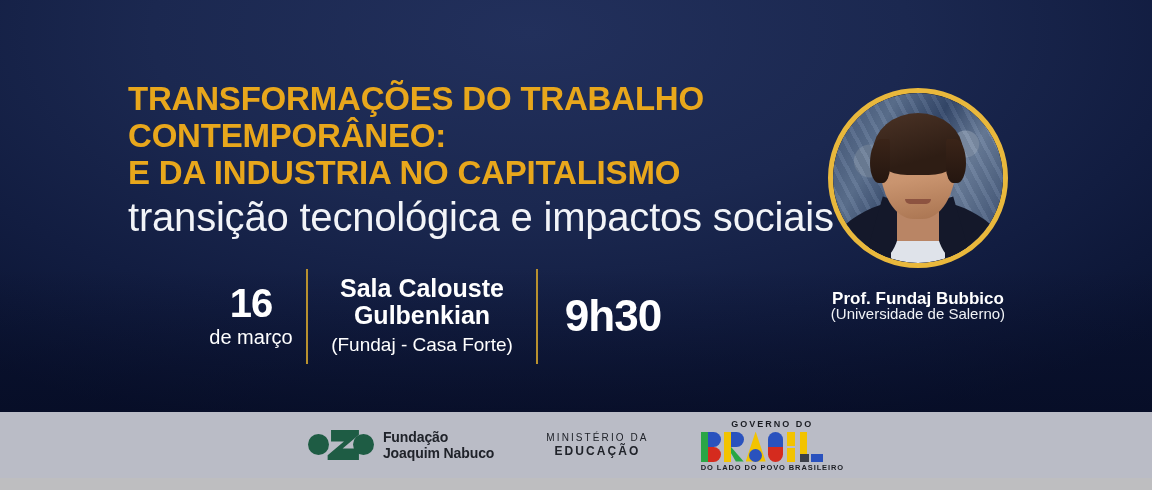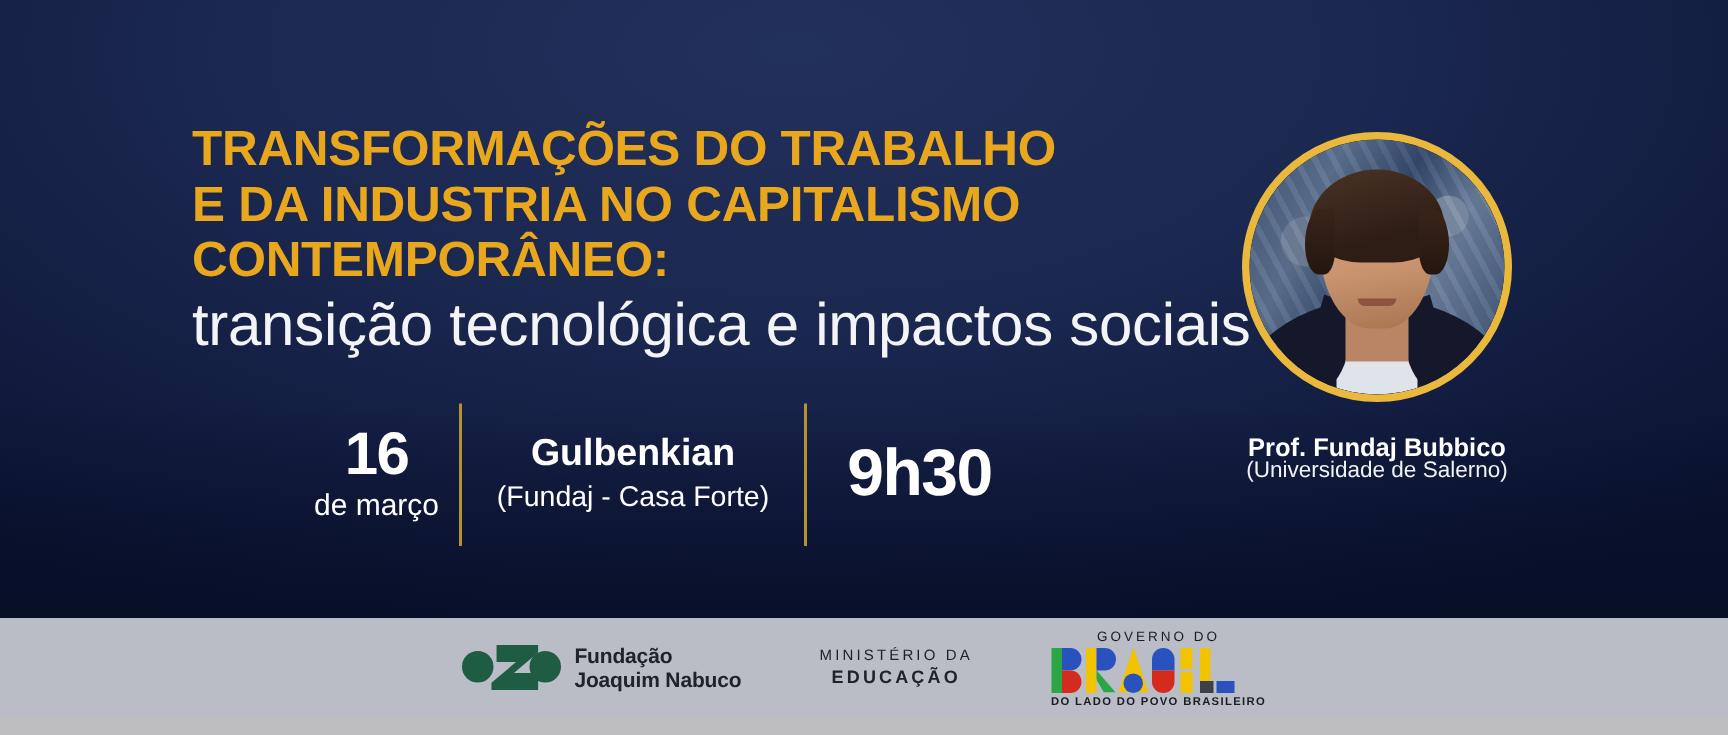--- a/index.html
+++ b/index.html
@@ -343,21 +343,21 @@
     font-weight: bold;
     letter-spacing: 2.1px;
     line-height: 15px;
   }
 
   
   .gov { text-align: center; }
   .gov-top {
     color: #1b1d23;
     font-size: 9px;
-    font-weight: normal;
+    font-weight: bold;
     letter-spacing: 2px;
     line-height: 12px;
   }
   .gov-word {
     position: relative;
     width: 122px;
     height: 30px;
     margin: 2px 0 1px 0;
   }
   .gov-word i {
@@ -375,32 +375,33 @@
 </head>
 <body>
 
 <div class="banner">
 
   <div class="hero"></div>
   <div class="hero-vignette"></div>
 
   <div class="title-block">
     <div class="title-line">TRANSFORMAÇÕES DO TRABALHO</div>
+    <div class="title-line">CONTEMPORÂNEO:</div>
     <div class="title-line">E DA INDUSTRIA NO CAPITALISMO</div>
-    <div class="title-line">CONTEMPORÂNEO:</div>
     <div class="subtitle">transição tecnológica e impactos sociais</div>
   </div>
 
   <div class="details">
     <div class="detail-cell cell-date">
       <div class="date-num">16</div>
       <div class="date-month">de março</div>
     </div>
     <div class="divider"></div>
     <div class="detail-cell cell-venue">
+      <div class="venue-name">Sala Calouste</div>
       <div class="venue-name">Gulbenkian</div>
       <div class="venue-sub">(Fundaj - Casa Forte)</div>
     </div>
     <div class="divider"></div>
     <div class="detail-cell cell-time">
       <div class="time-text">9h30</div>
     </div>
   </div>
 
   <div class="photo-ring">

